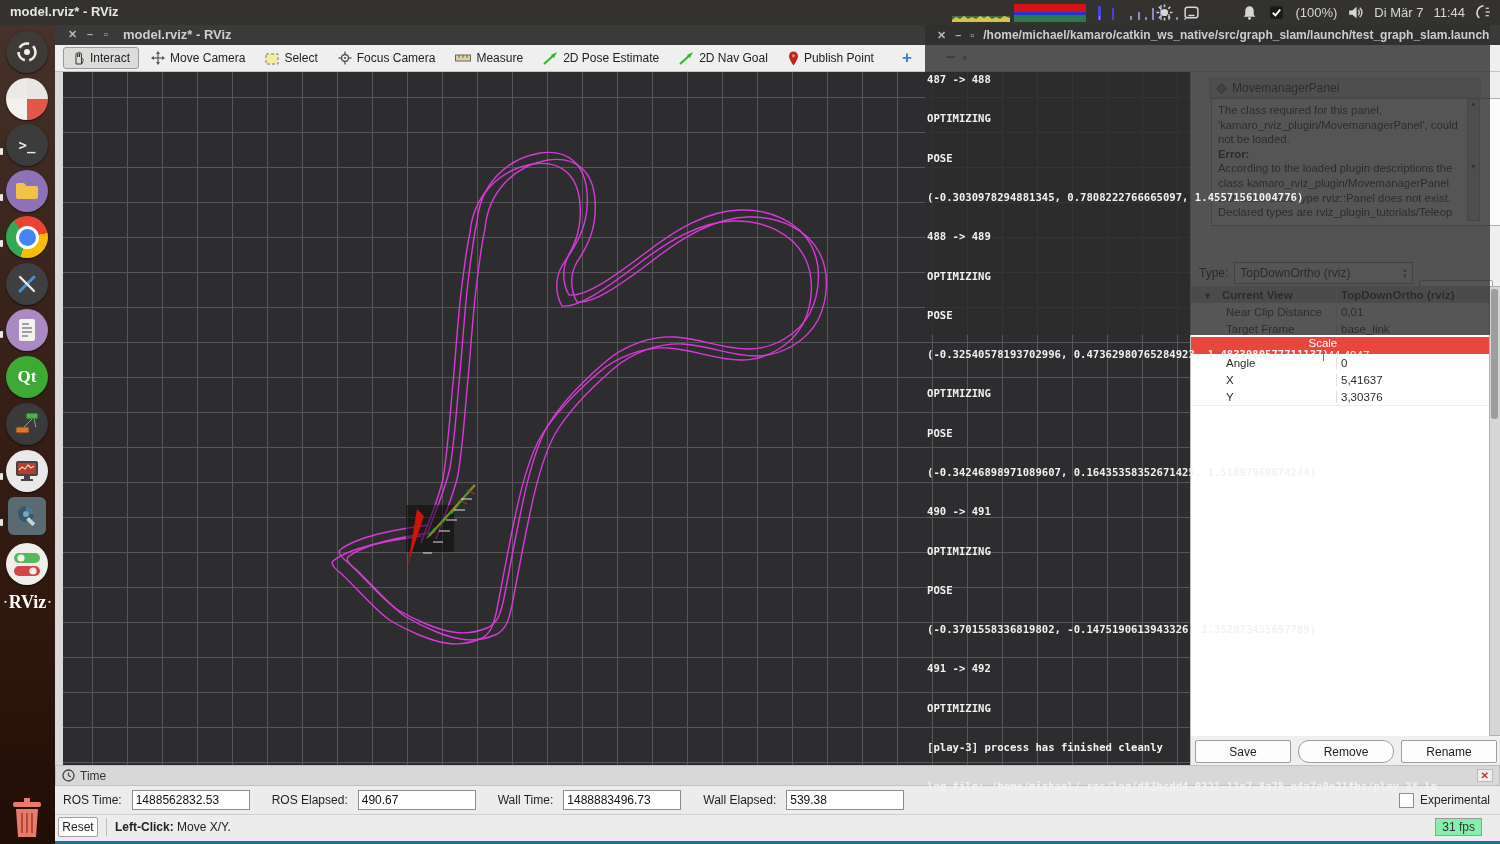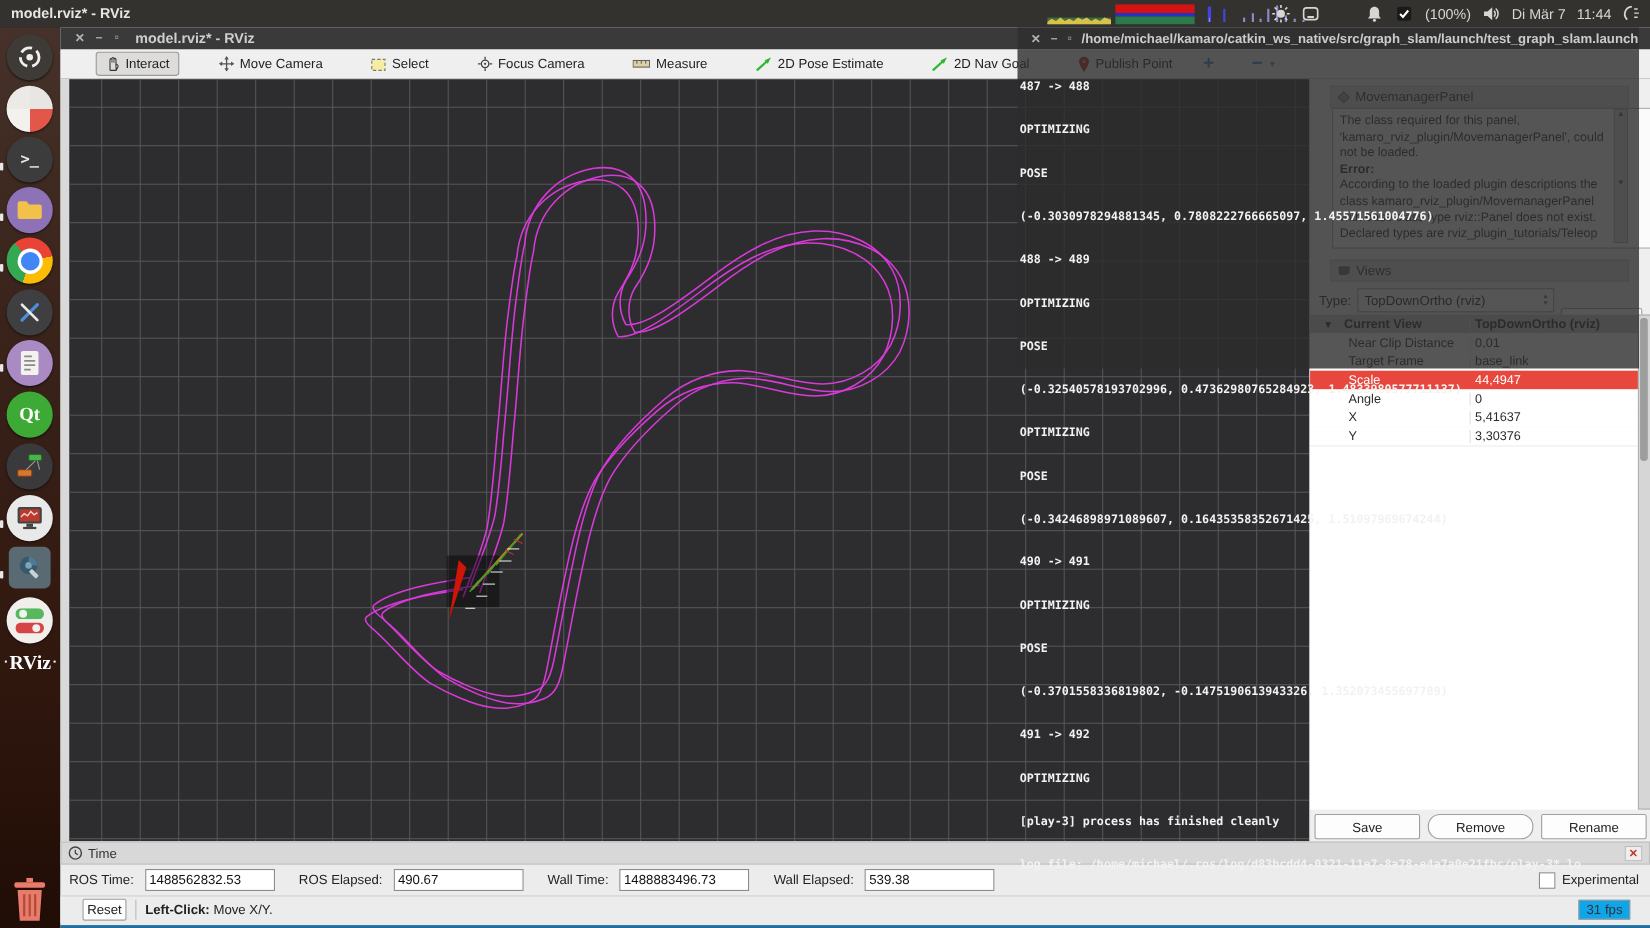--- a/index.html
+++ b/index.html
@@ -18,54 +18,54 @@
   .licon{left:6px;width:42px;height:42px;border-radius:50%;display:flex;align-items:center;justify-content:center;
          box-shadow:0 1px 2px rgba(0,0,0,.6);}
   .pip{left:0px;width:3px;height:7px;background:#e8e8e8;border-radius:1px;}
   
   #rvizwin{left:55px;top:25px;width:1445px;height:819px;background:#efefef;}
   #rviztitle{left:0;top:0;width:1445px;height:20px;background:#3a3a3a;color:#c9c9c9;}
   #rviztitle .t{font-weight:bold;font-size:13px;color:#cfcfcf;}
   .winbtn{color:#b5b5b5;font-size:11px;font-weight:bold;}
   #toolbar{left:0;top:20px;width:1445px;height:27px;background:#efefef;border-bottom:1px solid #c2c2c2;
            display:flex;align-items:center;gap:4px;padding-left:8px;box-sizing:border-box;}
-  .tool{display:flex;align-items:center;gap:5px;padding:3px 8px;color:#222;font-size:12px;white-space:nowrap;margin-left:24px;}
+  .tool{display:flex;align-items:center;gap:5px;padding:3px 8px;color:#222;font-size:12px;white-space:nowrap;}
   .tool.pressed{background:#dddcdb;border:1px solid #9a9a9a;border-radius:3px;}
   
   #leftstrip{left:0;top:47px;width:8px;height:693px;background:#d9d9d9;border-right:1px solid #b9b9b9;}
   #viewport{left:8px;top:47px;width:1127px;height:693px;background-color:#2d2d2f;
     background-image:linear-gradient(to right,#57575a 1px,transparent 1px),
                      linear-gradient(to bottom,#57575a 1px,transparent 1px);
     background-size:35px 35px;background-position:-6px -10px;}
   
   #rightpanel{left:1135px;top:47px;width:310px;height:693px;background:#efefef;border-left:1px solid #bdbdbd;}
   .panelhdr{height:18px;background:#d8d8d8;display:flex;align-items:center;gap:5px;
             font-size:12px;color:#333;padding-left:6px;border:1px solid #c2c2c2;}
   #errorbox{left:20px;top:26px;width:268px;height:122px;background:#fbfbfb;border:1px solid #aaa;
             color:#2b2b2b;font-size:11.3px;line-height:14.6px;padding:4px 14px 0 6px;overflow:hidden;}
   #errorbox .b{font-weight:bold;}
   .vscroll{width:11px;background:#d6d6d6;border:1px solid #b0b0b0;}
   .proprow{height:17px;display:flex;font-size:11.5px;color:#2b2b2b;align-items:center;background:#fff;}
   .proprow .n{width:145px;padding-left:35px;box-sizing:border-box;}
   .proprow .v{flex:1;padding-left:4px;border-left:1px solid #e0e0e0;}
   .proprow.hdr{background:#c9c9c9;font-weight:bold;}
-  .proprow.sel{background:#e8473e;color:#fff;}
+  .proprow.sel{background:#e8473e;color:#fff;flex-direction:column;}
   .pbtn{background:#fdfdfd;border:1px solid #9f9f9f;border-radius:2px;font-size:12px;color:#222;
         display:flex;align-items:center;justify-content:center;}
   
   #timepanel{left:0;top:740px;width:1445px;height:76px;background:#ececec;}
   #timehdr{left:0;top:0;width:1445px;height:21px;background:#d8d8d8;border:1px solid #c0c0c0;
            display:flex;align-items:center;gap:5px;padding-left:6px;box-sizing:border-box;font-size:12px;color:#333;}
   #timefields{left:0;top:21px;width:1445px;height:28px;display:flex;align-items:center;gap:10px;
               padding-left:8px;box-sizing:border-box;color:#222;}
   .tin{height:18px;border:1px solid #8d8d8d;background:#fff;font-size:12px;color:#111;
        font-family:"Liberation Sans",sans-serif;padding:0 3px;width:110px;}
   #statusrow{left:0;top:49px;width:1445px;height:24px;background:#ececec;border-top:1px solid #cfcfcf;
              display:flex;align-items:center;color:#222;}
-  #fpsbox{border:1px solid #9a9a9a;background:#0ea5e9;padding:1px 6px;font-size:12px;color:#333;}
+  #fpsbox{border:1px solid #9a9a9a;background:#86efac;padding:1px 6px;font-size:12px;color:#333;}
   #bottomline{left:0;top:816px;width:1445px;height:3px;background:#1f6f9f;}
   
   #term{left:925px;top:25px;width:565px;height:310px;z-index:40;}
   #termtitle{left:0;top:0;width:565px;height:20px;background:rgba(48,48,48,.96);color:#cccccc;
              display:flex;align-items:center;gap:9px;padding-left:12px;box-sizing:border-box;
              font-size:12px;font-weight:bold;white-space:nowrap;overflow:hidden;}
   #termbody{left:0;top:20px;width:565px;height:290px;background:rgba(44,44,44,.80);
             color:#f2f2f2;font-family:"DejaVu Sans Mono",monospace;font-size:10.6px;font-weight:bold;
             line-height:13.1px;padding:2px 0 0 2px;box-sizing:border-box;white-space:pre;}
   .seg{display:inline-block;}
@@ -410,29 +410,20 @@
       <div>'kamaro_rviz_plugin/MovemanagerPanel', could</div>
       <div>not be loaded.</div>
       <div class="b">Error:</div>
       <div>According to the loaded plugin descriptions the</div>
       <div>class kamaro_rviz_plugin/MovemanagerPanel</div>
       <div>with base class type rviz::Panel does not exist.</div>
       <div>Declared types are rviz_plugin_tutorials/Teleop</div>
     </div>
     <div class="abs vscroll" style="left:276px;top:27px;height:120px;font-size:7px;color:#555;text-align:center;">▲<br><br><br><br><br><br><br><br><br>▼</div>
 
-    <div class="abs" style="left:18px;top:164px;width:272px;">
-      <div class="panelhdr">
-        <svg width="12" height="10" viewBox="0 0 12 10">
-            <rect x="1" y="1" width="10" height="7" rx="1" fill="#6b6b6b"></rect>
-            <polygon points="1,9 5,6 9,9" fill="#6b6b6b"></polygon>
-          </svg>
-        <span>Views</span>
-      </div>
-    </div>
     <div class="abs" style="left:8px;top:190px;width:294px;height:22px;display:flex;align-items:center;gap:6px;color:#222;">
       <span>Type:</span>
       <div style="flex:1;height:20px;border:1px solid #9f9f9f;background:#fbfbfb;display:flex;align-items:center;padding-left:5px;justify-content:space-between;">
         <span>TopDownOrtho (rviz)</span>
         <span style="font-size:6px;color:#666;line-height:6px;padding-right:4px;text-align:center;">▲<br>▼</span>
       </div>
       <div class="pbtn" style="width:72px;height:20px;margin-top:36px;">
         <span>Zero</span>
       </div>
     </div>
@@ -503,21 +494,21 @@
       <span style="margin-left:12px;">Wall Time:</span>
       <input class="tin" value="1488883496.73" style="">
       <span style="margin-left:12px;">Wall Elapsed:</span>
       <input class="tin" value="539.38" style="">
       <span class="abs" style="right:10px;display:flex;align-items:center;gap:6px;">
         <span style="width:13px;height:13px;border:1px solid #8d8d8d;background:#fff;display:inline-block;"></span>
         <span>Experimental</span>
       </span>
     </div>
     <div class="abs" id="statusrow">
-      <div class="pbtn" style="width:38px;height:18px;margin-left:20px;">
+      <div class="pbtn" style="width:38px;height:18px;margin-left:3px;">
           <span>Reset</span>
         </div>
       <div style="width:1px;height:18px;background:#bbb;margin:0 8px;"></div>
       <span style="font-weight:bold;">Left-Click:</span>
       <span style="white-space:pre;"> Move X/Y.</span>
       <span class="abs" id="fpsbox" style="right:18px;">31 fps</span>
     </div>
     <div class="abs" id="bottomline" style="top:76px;left:0;width:1445px;height:3px;background:#1f6f9f;"></div>
   </div>
 </div>

